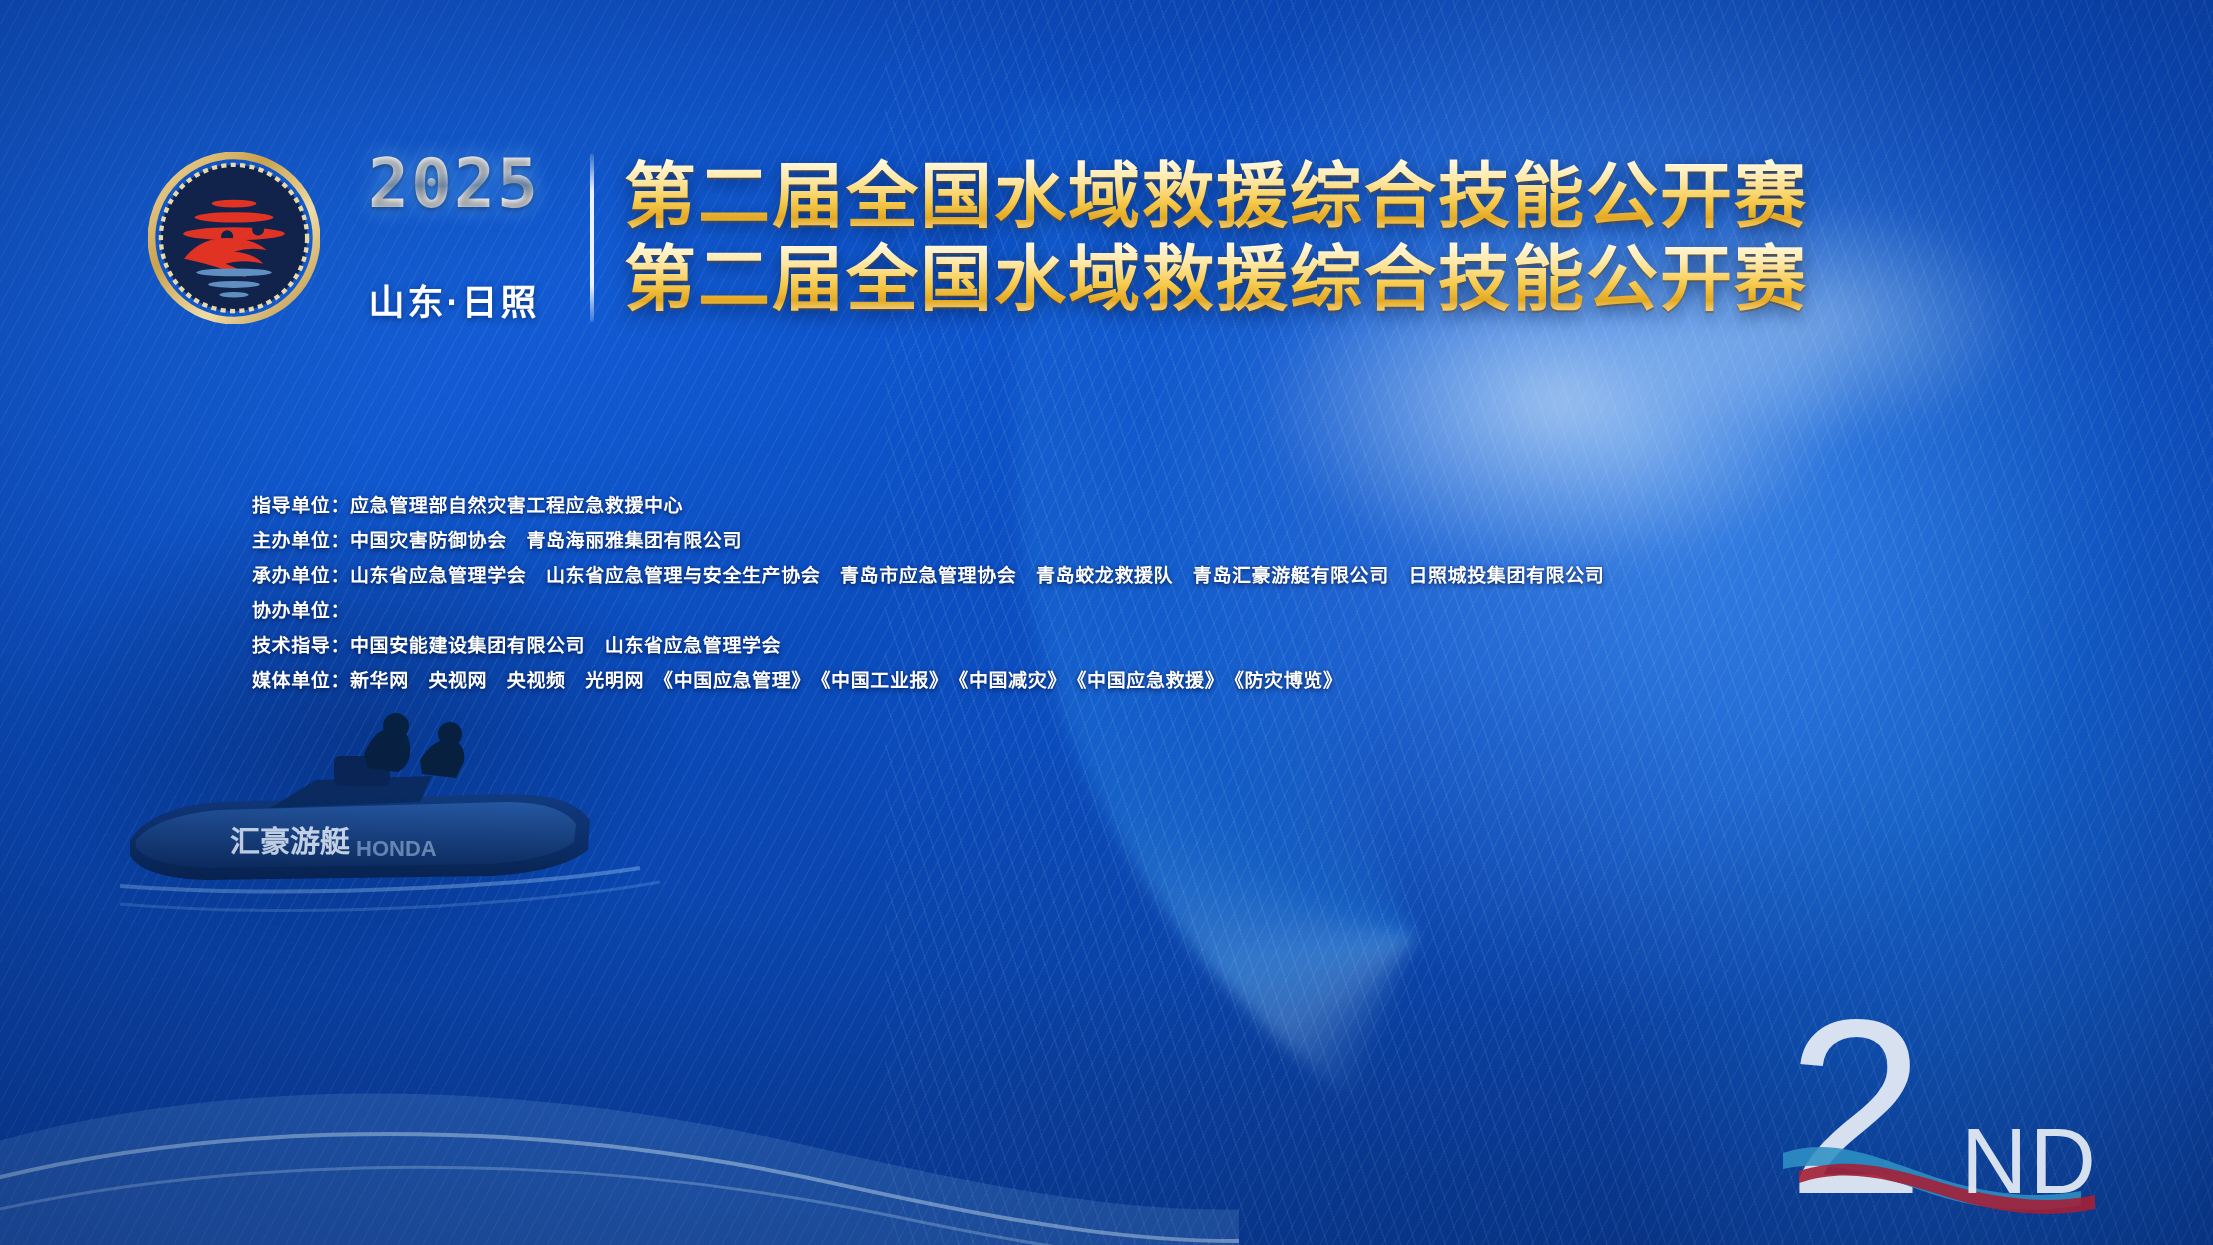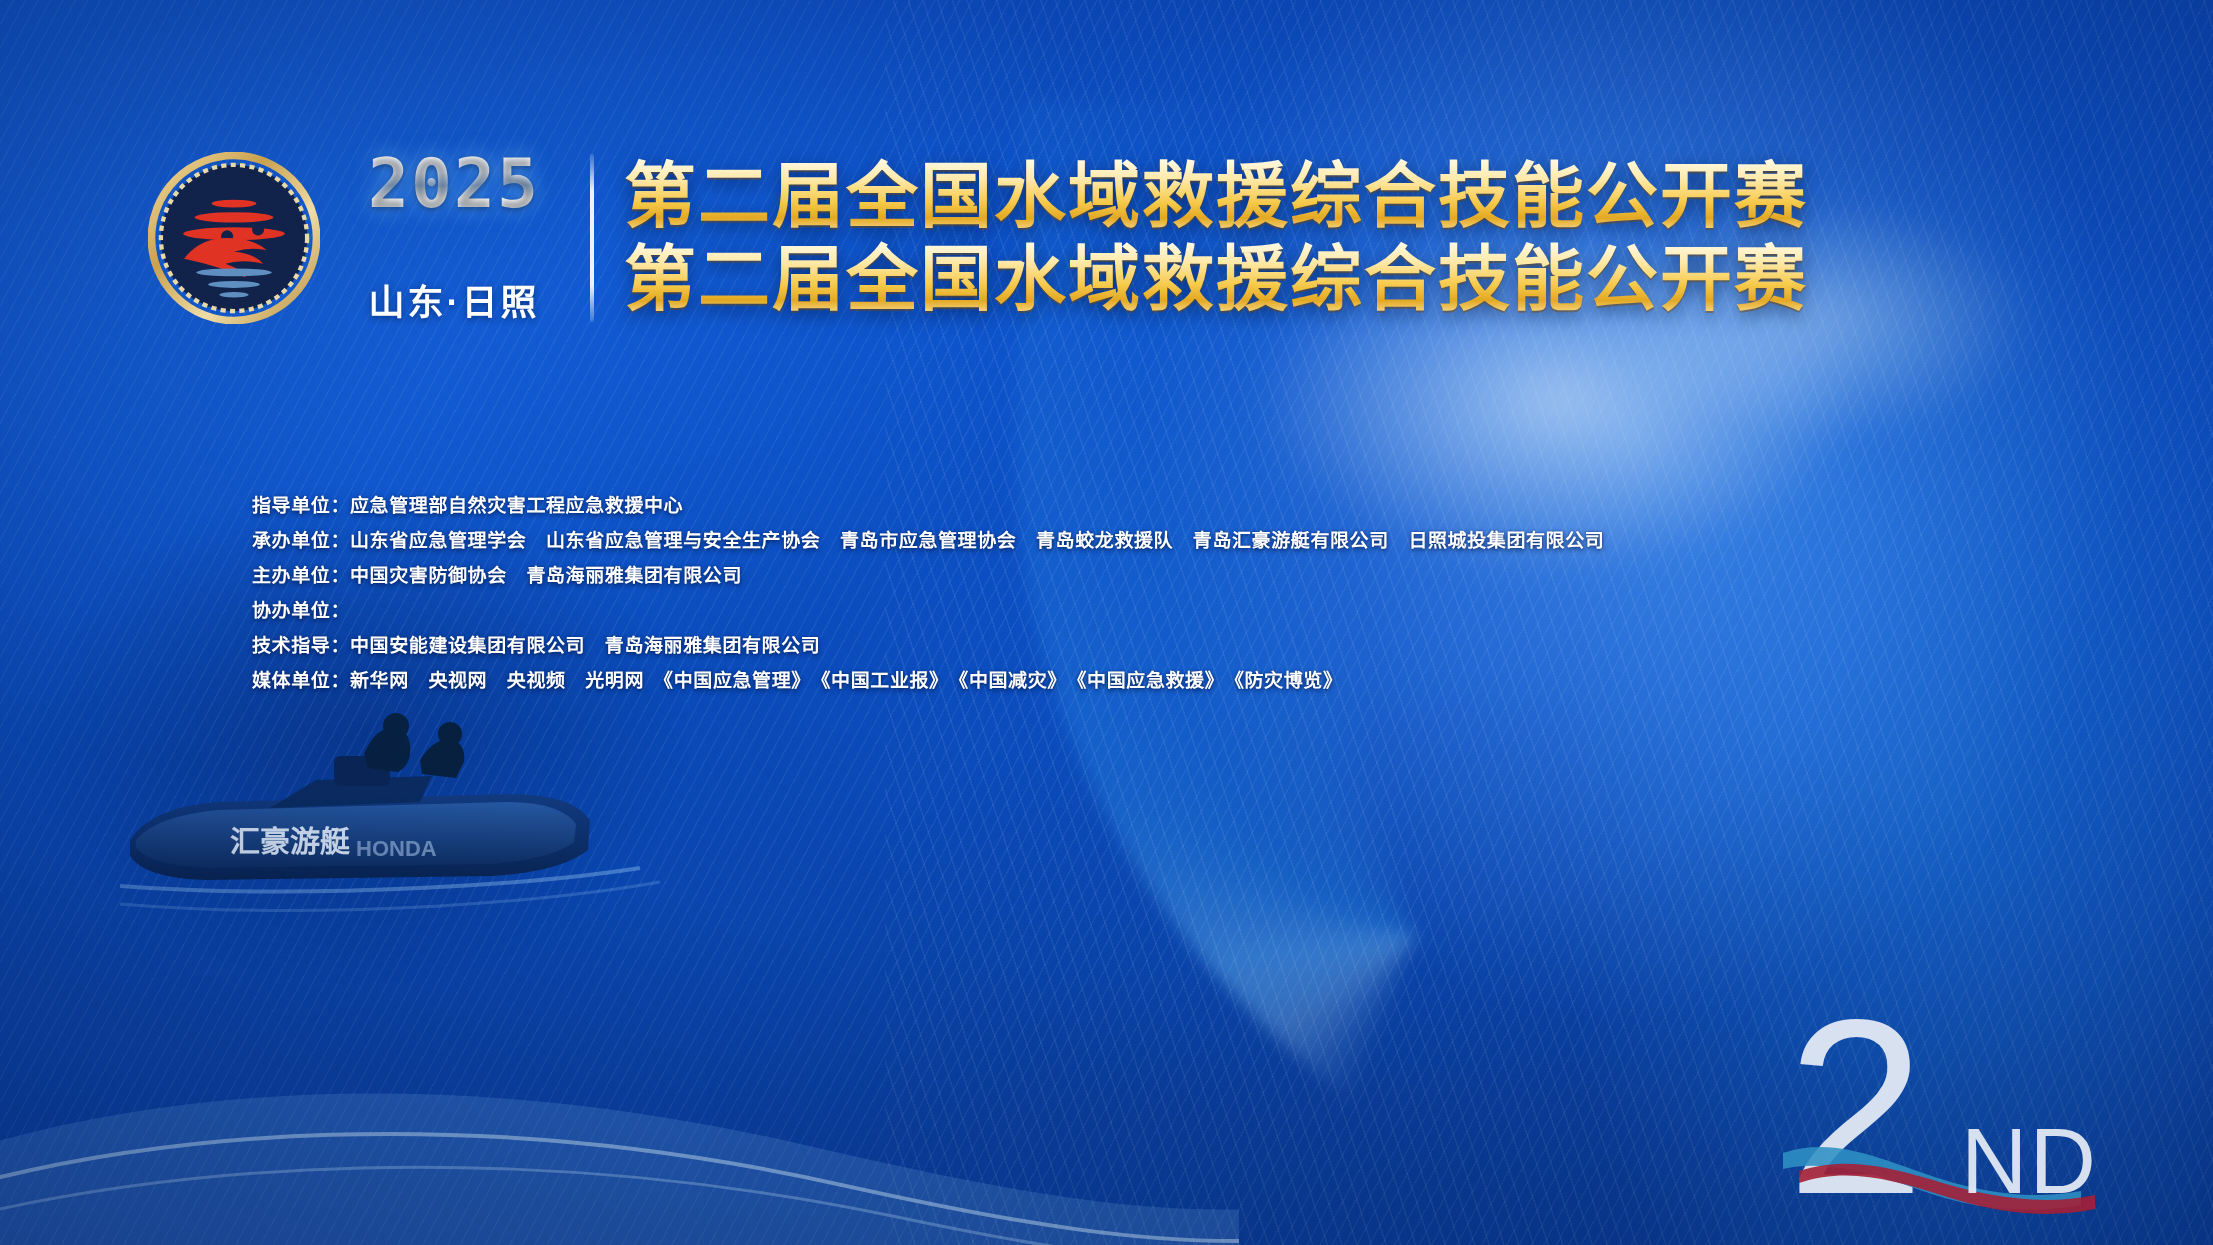--- a/index.html
+++ b/index.html
@@ -297,33 +297,33 @@
       <div class="title-line">第二届全国水域救援综合技能公开赛</div>
     </div>
   </div>
 
   <div class="orgs">
     <div class="org-row">
       <span class="org-label">指导单位：</span>
       <span class="org-value">应急管理部自然灾害工程应急救援中心</span>
     </div>
     <div class="org-row">
+      <span class="org-label">主办单位：</span>
+      <span class="org-value">中国灾害防御协会　青岛海丽雅集团有限公司</span>
+    </div>
+    <div class="org-row">
       <span class="org-label">承办单位：</span>
       <span class="org-value">山东省应急管理学会　山东省应急管理与安全生产协会　青岛市应急管理协会　青岛蛟龙救援队　青岛汇豪游艇有限公司　日照城投集团有限公司</span>
     </div>
     <div class="org-row">
-      <span class="org-label">主办单位：</span>
-      <span class="org-value">中国灾害防御协会　青岛海丽雅集团有限公司</span>
-    </div>
-    <div class="org-row">
       <span class="org-label">协办单位：</span>
     </div>
     <div class="org-row">
       <span class="org-label">技术指导：</span>
-      <span class="org-value">中国安能建设集团有限公司　青岛海丽雅集团有限公司</span>
+      <span class="org-value">中国安能建设集团有限公司　山东省应急管理学会</span>
     </div>
     <div class="org-row">
       <span class="org-label">媒体单位：</span>
       <span class="org-value">新华网　央视网　央视频　光明网　《中国应急管理》　《中国工业报》　《中国减灾》　《中国应急救援》　《防灾博览》</span>
     </div>
   </div>
 
 
   <div class="second-mark">
     <svg viewBox="0 0 370 250" xmlns="http://www.w3.org/2000/svg">

